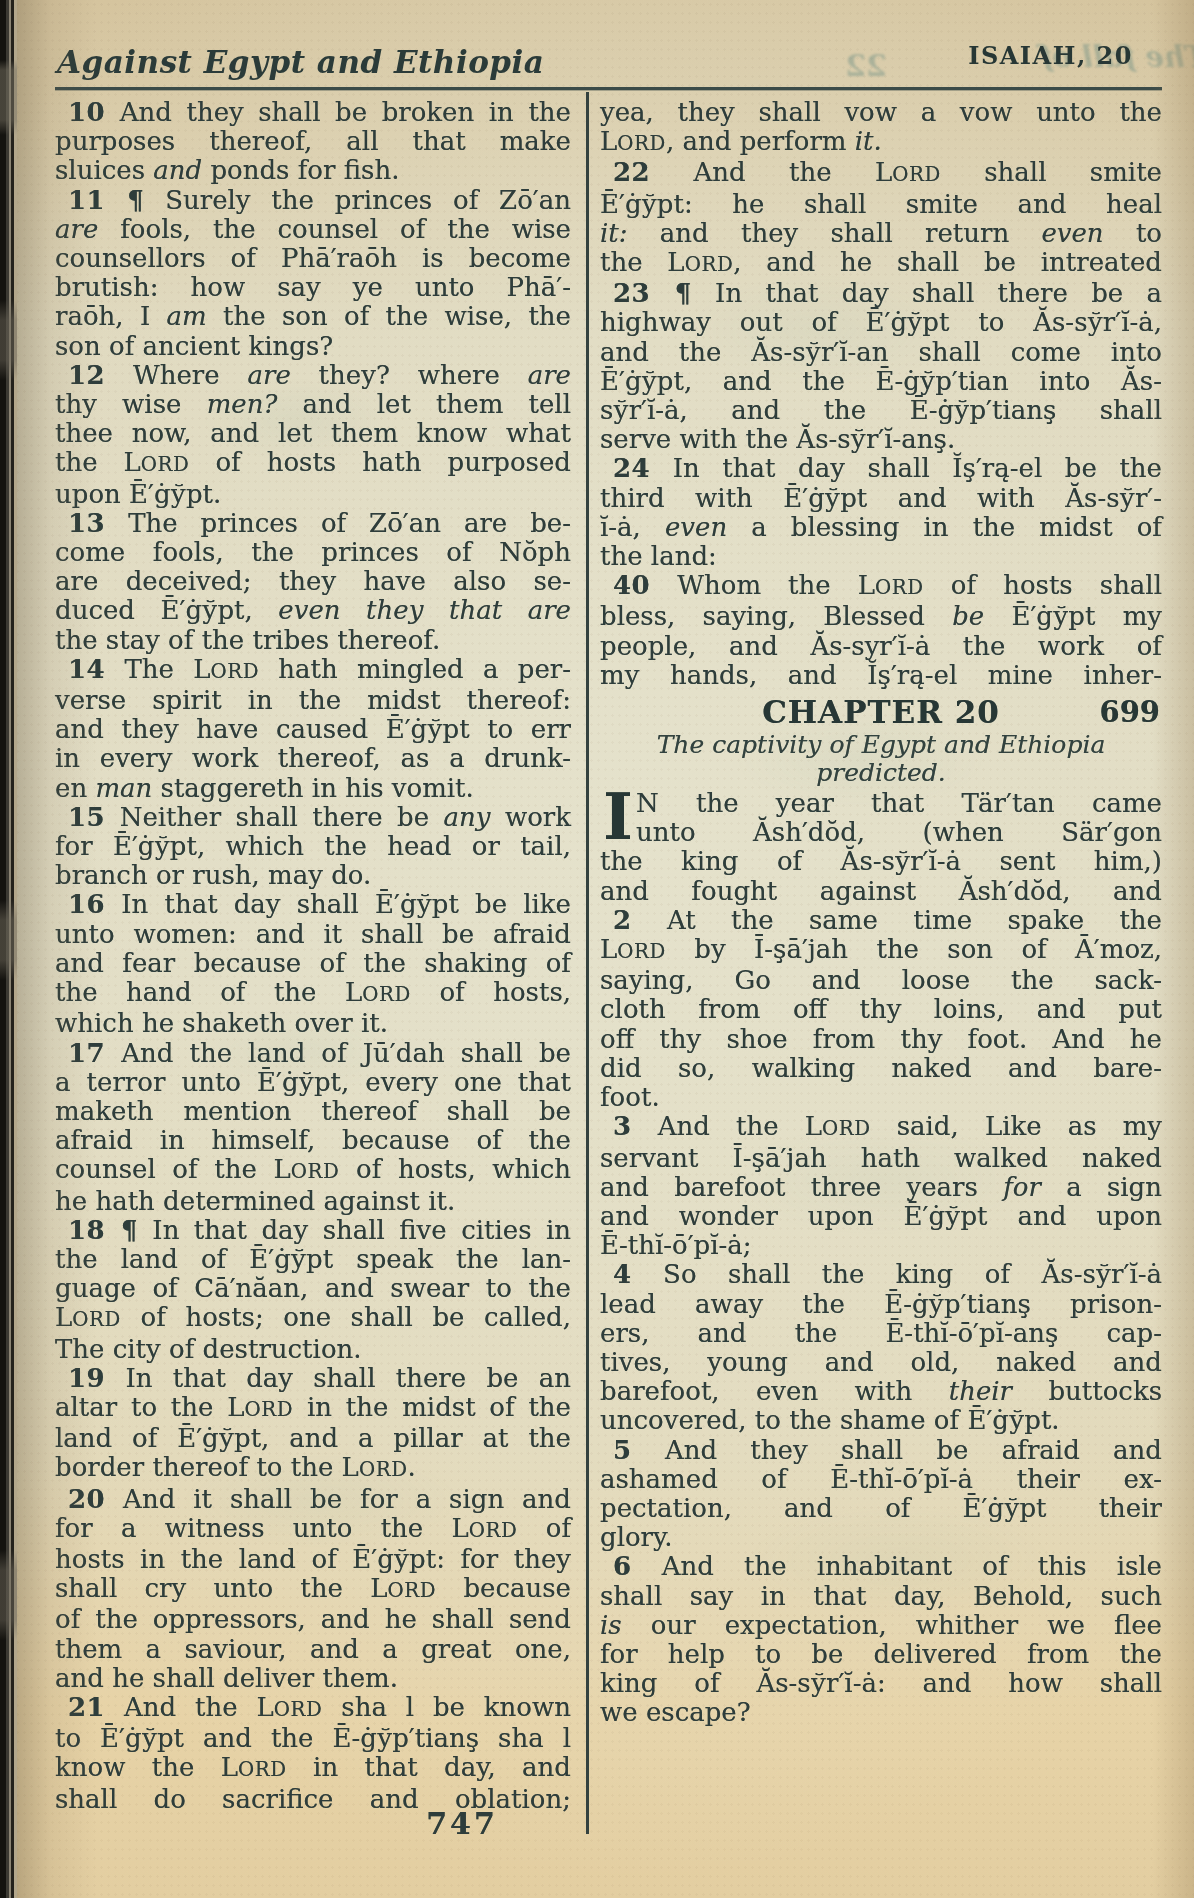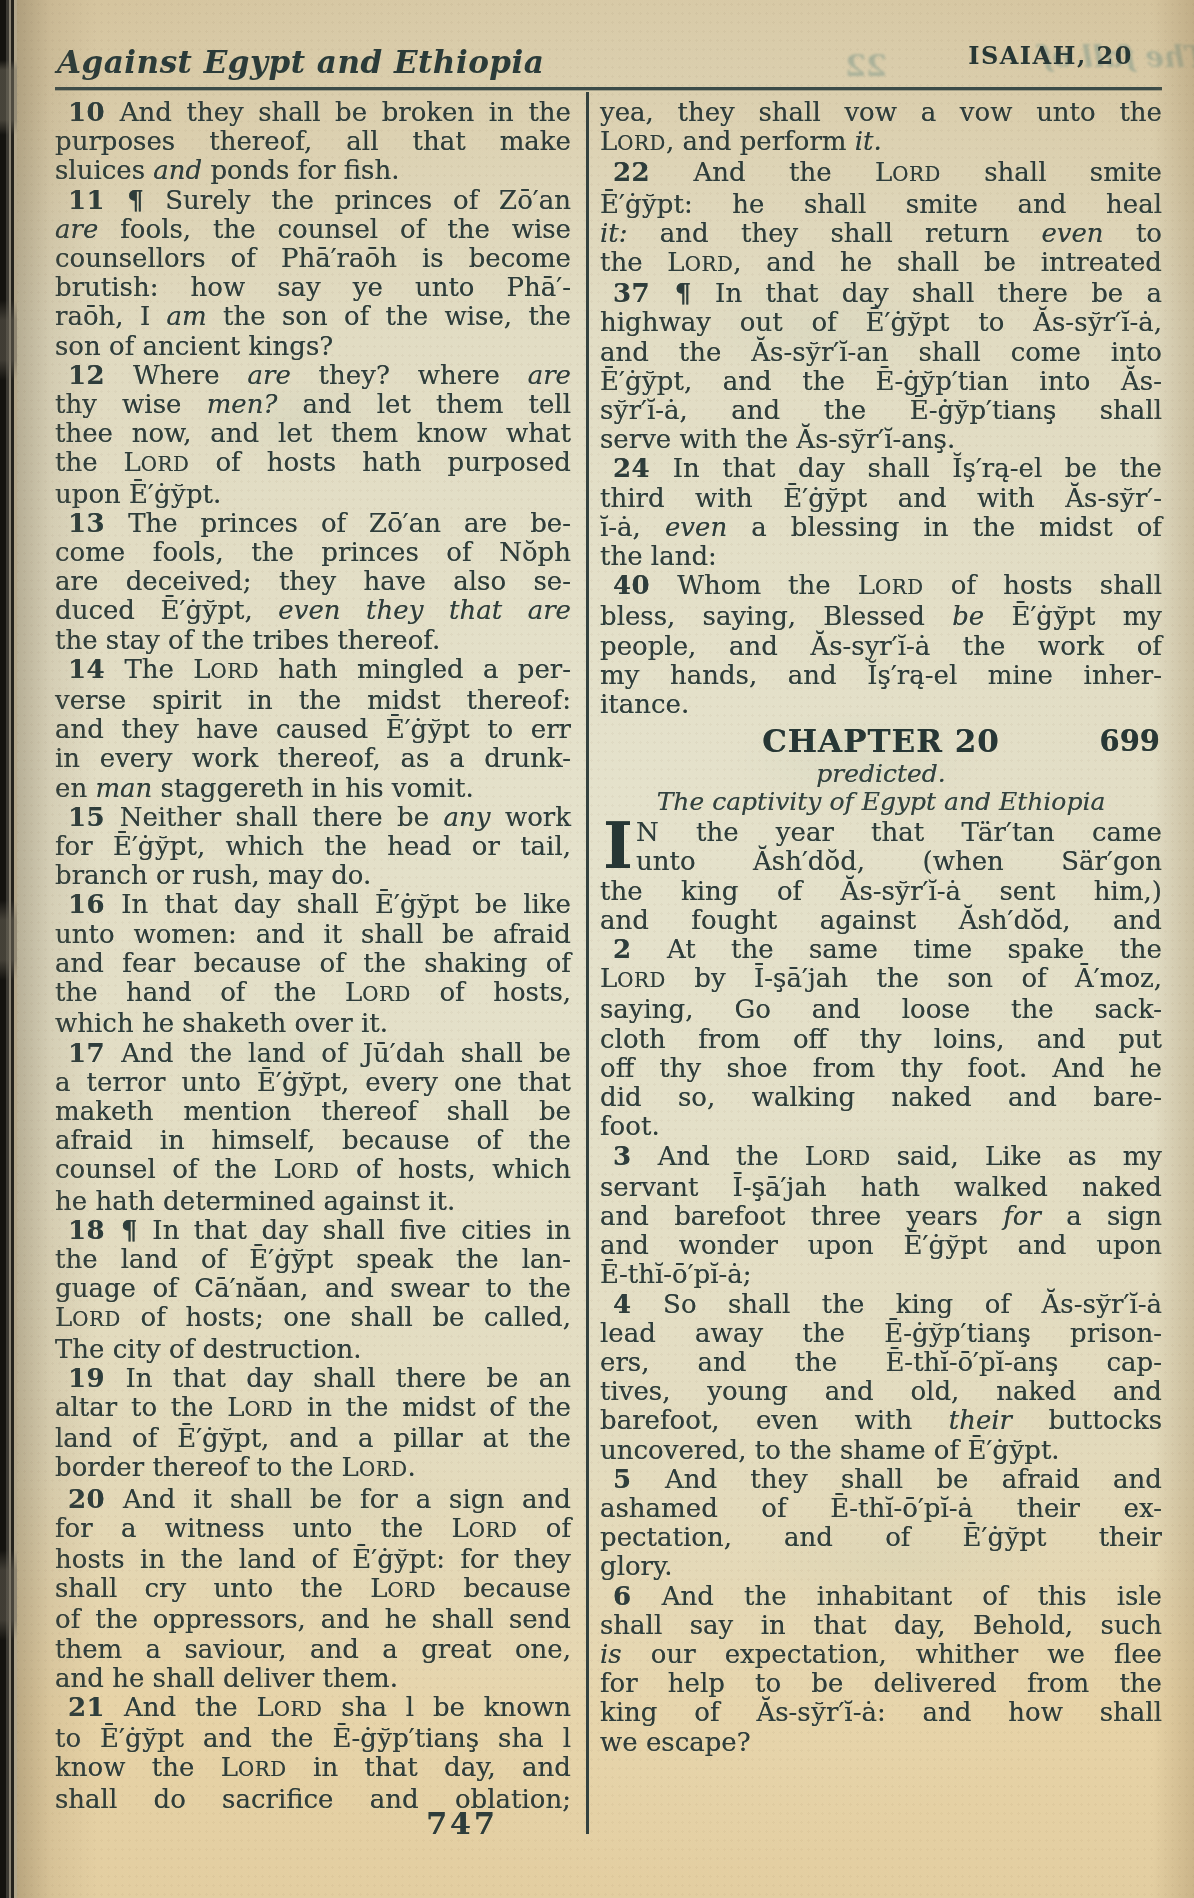--- a/index.html
+++ b/index.html
@@ -185,44 +185,43 @@
           <div class="line">yea, they shall vow a vow unto the</div>
           <div class="line end"><span class="lord">L<span class="ord">ORD</span></span>, and perform <i>it.</i></div>
         </div>
         <div class="block">
           <div class="line first"><b class="vn">22</b> And the <span class="lord">L<span class="ord">ORD</span></span> shall smite</div>
           <div class="line">Ē′ġўpt: he shall smite and heal</div>
           <div class="line"><i>it:</i> and they shall return <i>even</i> to</div>
           <div class="line">the <span class="lord">L<span class="ord">ORD</span></span>, and he shall be intreated</div>
         </div>
         <div class="block">
-          <div class="line first"><b class="vn">37 ¶</b> In that day shall there be a</div>
+          <div class="line first"><b class="vn">23 ¶</b> In that day shall there be a</div>
           <div class="line">highway out of Ē′ġўpt to Ăs-sўr′ĭ-ȧ,</div>
           <div class="line">and the Ăs-sўr′ĭ-an shall come into</div>
           <div class="line">Ē′ġўpt, and the Ē-ġўp′tian into Ăs-</div>
           <div class="line">sўr′ĭ-ȧ, and the Ē-ġўp′tianş shall</div>
           <div class="line end">serve with the Ăs-sўr′ĭ-anş.</div>
         </div>
         <div class="block">
           <div class="line first"><b class="vn">24</b> In that day shall Ĭş′rą-el be the</div>
           <div class="line">third with Ē′ġўpt and with Ăs-sўr′-</div>
           <div class="line">ĭ-ȧ, <i>even</i> a blessing in the midst of</div>
           <div class="line end">the land:</div>
         </div>
         <div class="block">
           <div class="line first"><b class="vn">40</b> Whom the <span class="lord">L<span class="ord">ORD</span></span> of hosts shall</div>
           <div class="line">bless, saying, Blessed <i>be</i> Ē′ġўpt my</div>
           <div class="line">people, and Ăs-syr′ĭ-ȧ the work of</div>
           <div class="line">my hands, and Ĭş′rą-el mine inher-</div>
-          <div class="line end">itance.</div>
         </div>
         <div class="chapter-row"><span class="ch-label">CHAPTER 20</span><span class="ch-folio">699</span></div>
         <div class="subtitle">
+          <div class="sline">The captivity of Egypt and Ethiopia</div>
           <div class="sline">predicted.</div>
-          <div class="sline">The captivity of Egypt and Ethiopia</div>
         </div>
         <div class="block">
           <span class="dc">I</span>
           <div class="line">N the year that Tär′tan came</div>
           <div class="line">unto Ăsh′dŏd, (when Sär′gon</div>
           <div class="line">the king of Ăs-sўr′ĭ-ȧ sent him,)</div>
           <div class="line">and fought against Ăsh′dŏd, and</div>
         </div>
         <div class="block">
           <div class="line first"><b class="vn">2</b> At the same time spake the</div>

